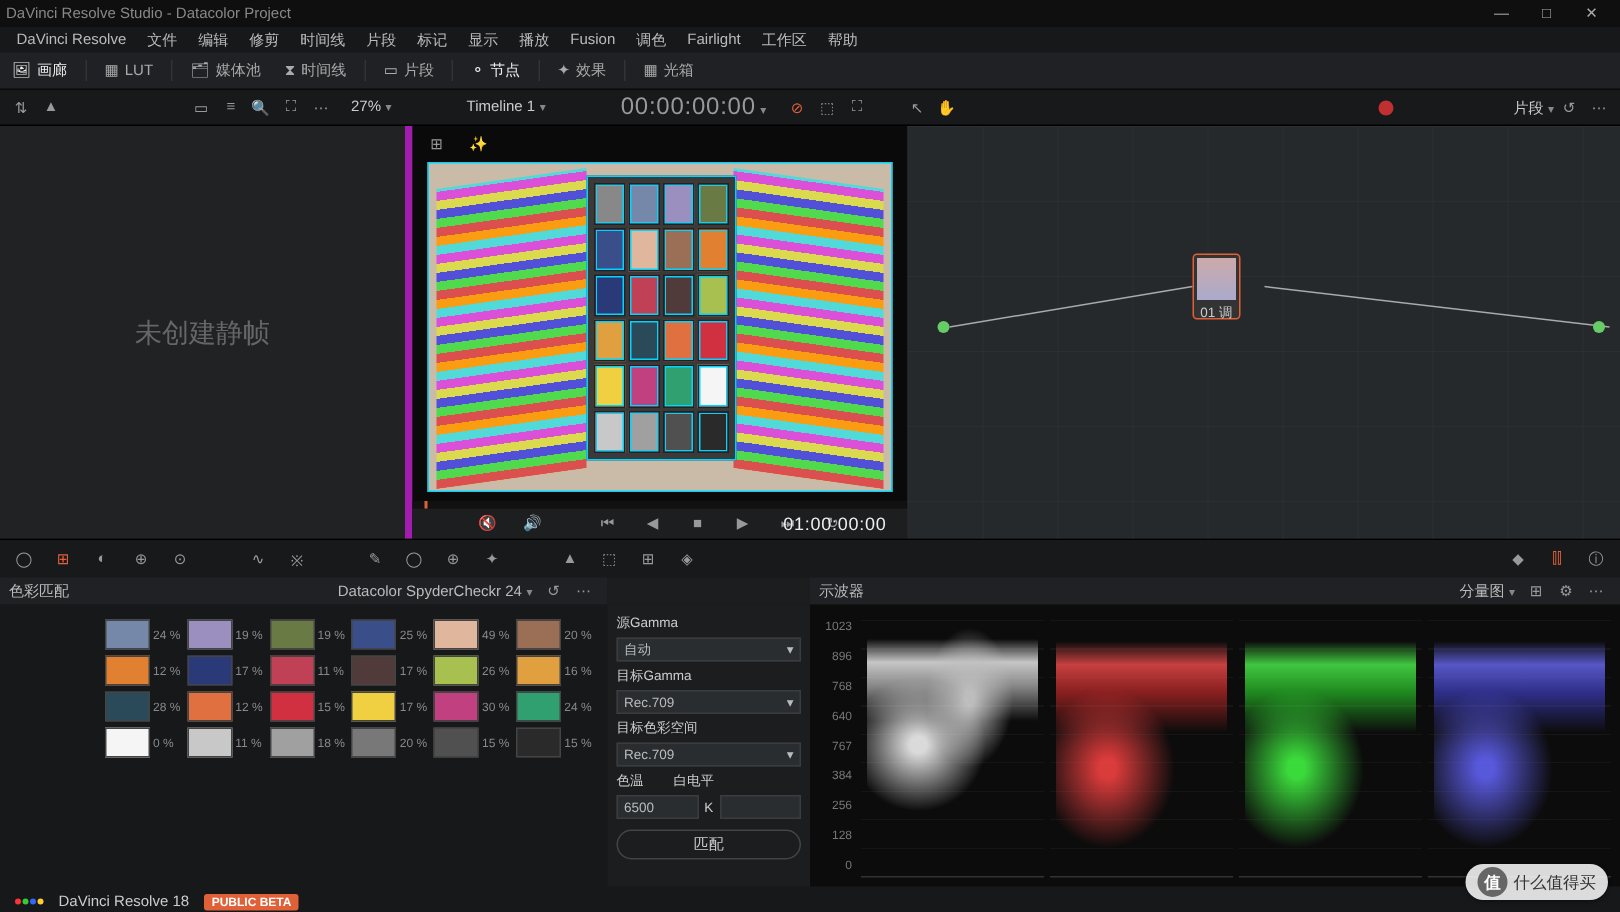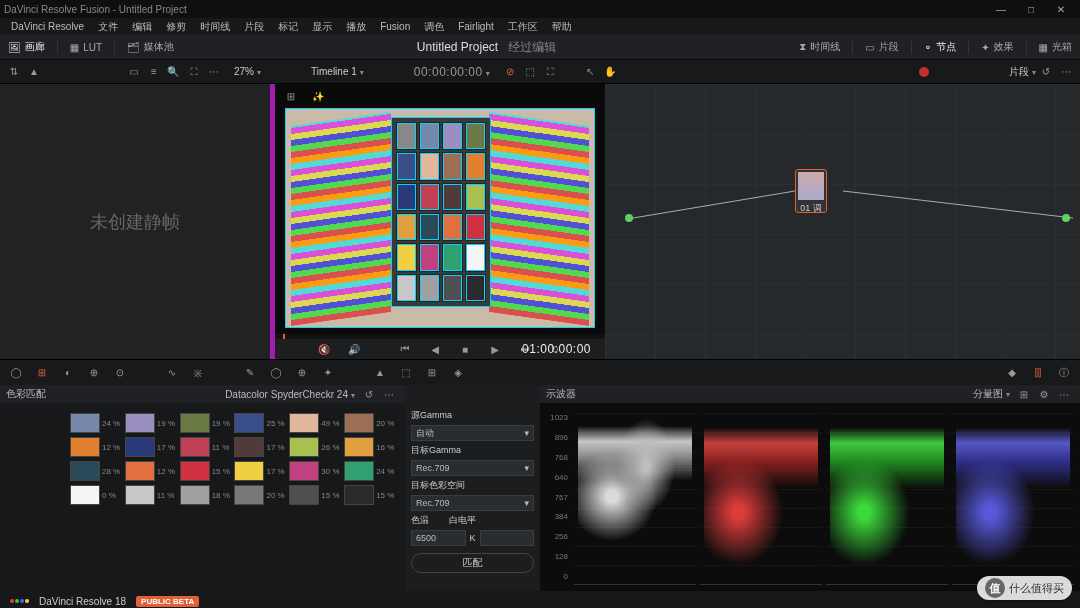--- a/index.html
+++ b/index.html
@@ -10,21 +10,21 @@
 .menubar { height: 17px; background: #16181a; display: flex; align-items: center; padding: 0 4px; color: #bbb; }
 .menubar span { margin: 0 7px; }
 .ws-row { height: 25px; background: #1f2124; display: flex; align-items: center; border-bottom: 1px solid #0a0a0a; }
 .ws-btn { display: flex; align-items: center; gap: 4px; padding: 0 8px; height: 100%; color: #aaa; }
 .ws-btn.on { color: #eee; }
 .ws-sep { width: 1px; height: 14px; background: #333; margin: 0 4px; }
 .center-title { flex: 1; text-align: center; color: #ddd; font-size: 12px; }
 .sub-tool { height: 24px; background: #17191b; display: flex; align-items: center; border-bottom: 1px solid #000; padding: 0 4px; }
 .iconbtn { width: 20px; height: 20px; display: flex; align-items: center; justify-content: center; color: #999; }
 .iconbtn.on { color: #e06038; }
-.tcode { color: #999; letter-spacing: 0.5px; font-size: 12px; }
+.tcode { color: #999; letter-spacing: 0.5px; font-size: 16px; }
 .main { display: flex; height: 275px; background: #1b1d1f; }
 .left-pane { width: 275px; background: #202224; display: flex; align-items: center; justify-content: center; color: #666; font-size: 18px; border-right: 5px solid #a21caf;}
 .viewer { width: 330px; background: #0a0a0a; display: flex; flex-direction: column; }
 .viewer-img { flex: 1; display: flex; align-items: center; justify-content: center; position: relative; padding: 6px; }
 .checker { width: 310px; height: 220px; background: #c9bba7; position: relative; border: 1px solid #00d4ff; }
 .checker::before, .checker::after { content: ""; position: absolute; }
 .cc { position: absolute; left: 105px; top: 8px; width: 100px; height: 190px; background: #3a3a3a; display: grid; grid-template-columns: repeat(4, 1fr); grid-template-rows: repeat(6, 1fr); gap: 2px; padding: 4px; border: 1px solid #00d4ff; }
 .cc div { border: 1px solid #222; box-shadow: inset 0 0 0 1px #00d4ff; }
 .pencils-l, .pencils-r { position: absolute; top: 10px; width: 100px; height: 200px; }
 .pencils-l { left: 5px; transform: skewY(-8deg);} 
@@ -67,21 +67,21 @@
 .beta { background: #e06038; color: #fff; padding: 1px 5px; font-size: 8px; font-weight: bold; border-radius: 2px; }
 .watermark { position: absolute; right: 8px; bottom: 8px; background: rgba(255,255,255,0.85); color: #333; border-radius: 12px; padding: 2px 8px; font-size: 11px; display: flex; align-items: center; gap: 4px; box-shadow: 0 1px 3px rgba(0,0,0,.4); }
 .watermark .circ { width: 20px; height: 20px; border-radius: 50%; background: #666; color: #fff; display: inline-flex; align-items: center; justify-content: center; font-size: 11px; font-weight: bold; }
 .chev::after { content: "▾"; color: #888; font-size: 8px; margin-left: 3px; }
 svg.line { position: absolute; inset: 0; width: 100%; height: 100%; pointer-events: none; }
 </style>
 </head>
 <body>
 
 <div class="titlebar">
-  <span>DaVinci Resolve Fusion - Untitled Project</span>
+  <span>DaVinci Resolve Studio - Datacolor Project</span>
   <div class="spacer"></div>
   <div class="winbtn">—</div>
   <div class="winbtn">□</div>
   <div class="winbtn">✕</div>
 </div>
 
 <div class="menubar">
   <span>DaVinci Resolve</span>
   <span>文件</span>
   <span>编辑</span>
@@ -97,23 +97,20 @@
   <span>工作区</span>
   <span>帮助</span>
 </div>
 
 <div class="ws-row">
   <div class="ws-btn on">🖼 <span>画廊</span></div>
   <div class="ws-sep"></div>
   <div class="ws-btn">▦ <span>LUT</span></div>
   <div class="ws-sep"></div>
   <div class="ws-btn">🗂 <span>媒体池</span></div>
-  <div class="center-title">
-    <span>Untitled Project</span> &nbsp; <span style="color:#888">经过编辑</span>
-  </div>
   <div class="ws-btn">⧗ <span>时间线</span></div>
   <div class="ws-sep"></div>
   <div class="ws-btn">▭ <span>片段</span></div>
   <div class="ws-sep"></div>
   <div class="ws-btn on">⚬ <span>节点</span></div>
   <div class="ws-sep"></div>
   <div class="ws-btn">✦ <span>效果</span></div>
   <div class="ws-sep"></div>
   <div class="ws-btn">▦ <span>光箱</span></div>
 </div>

